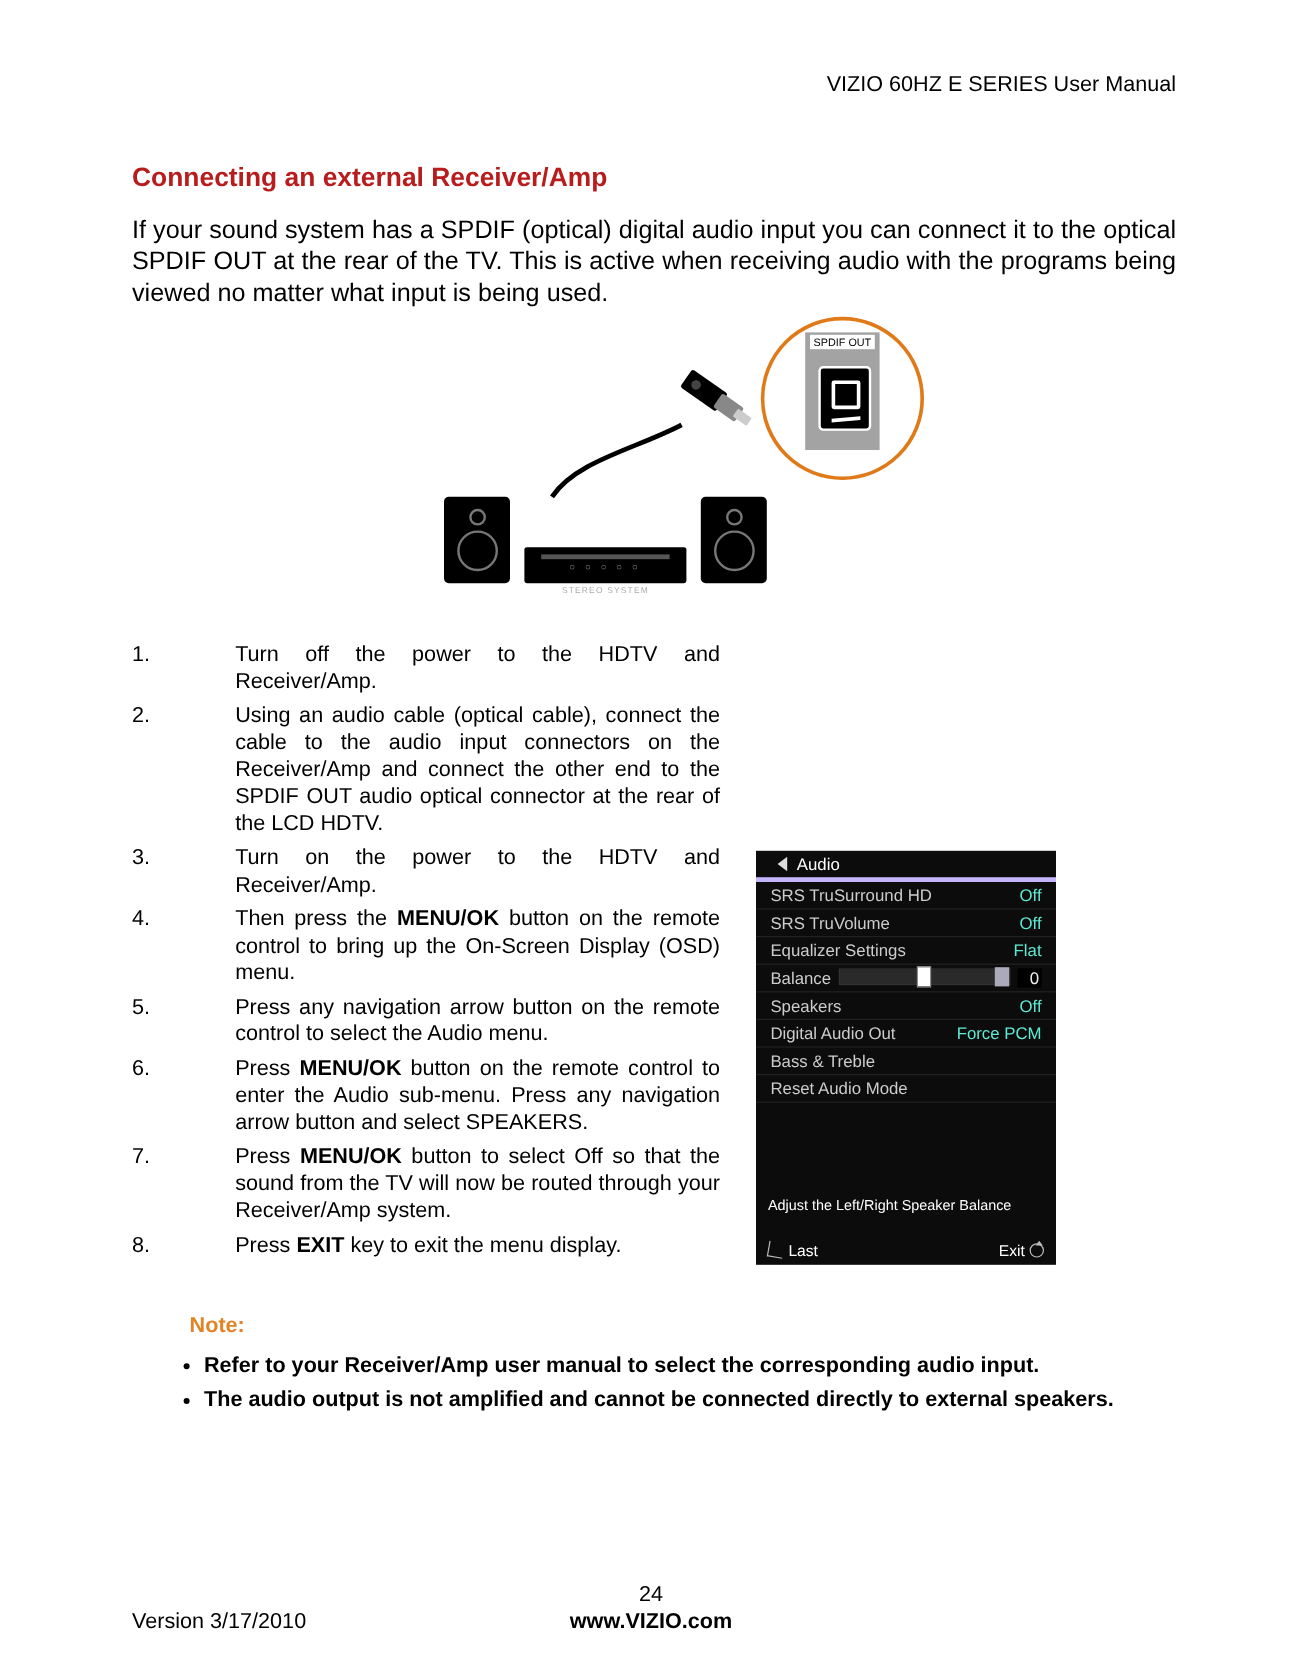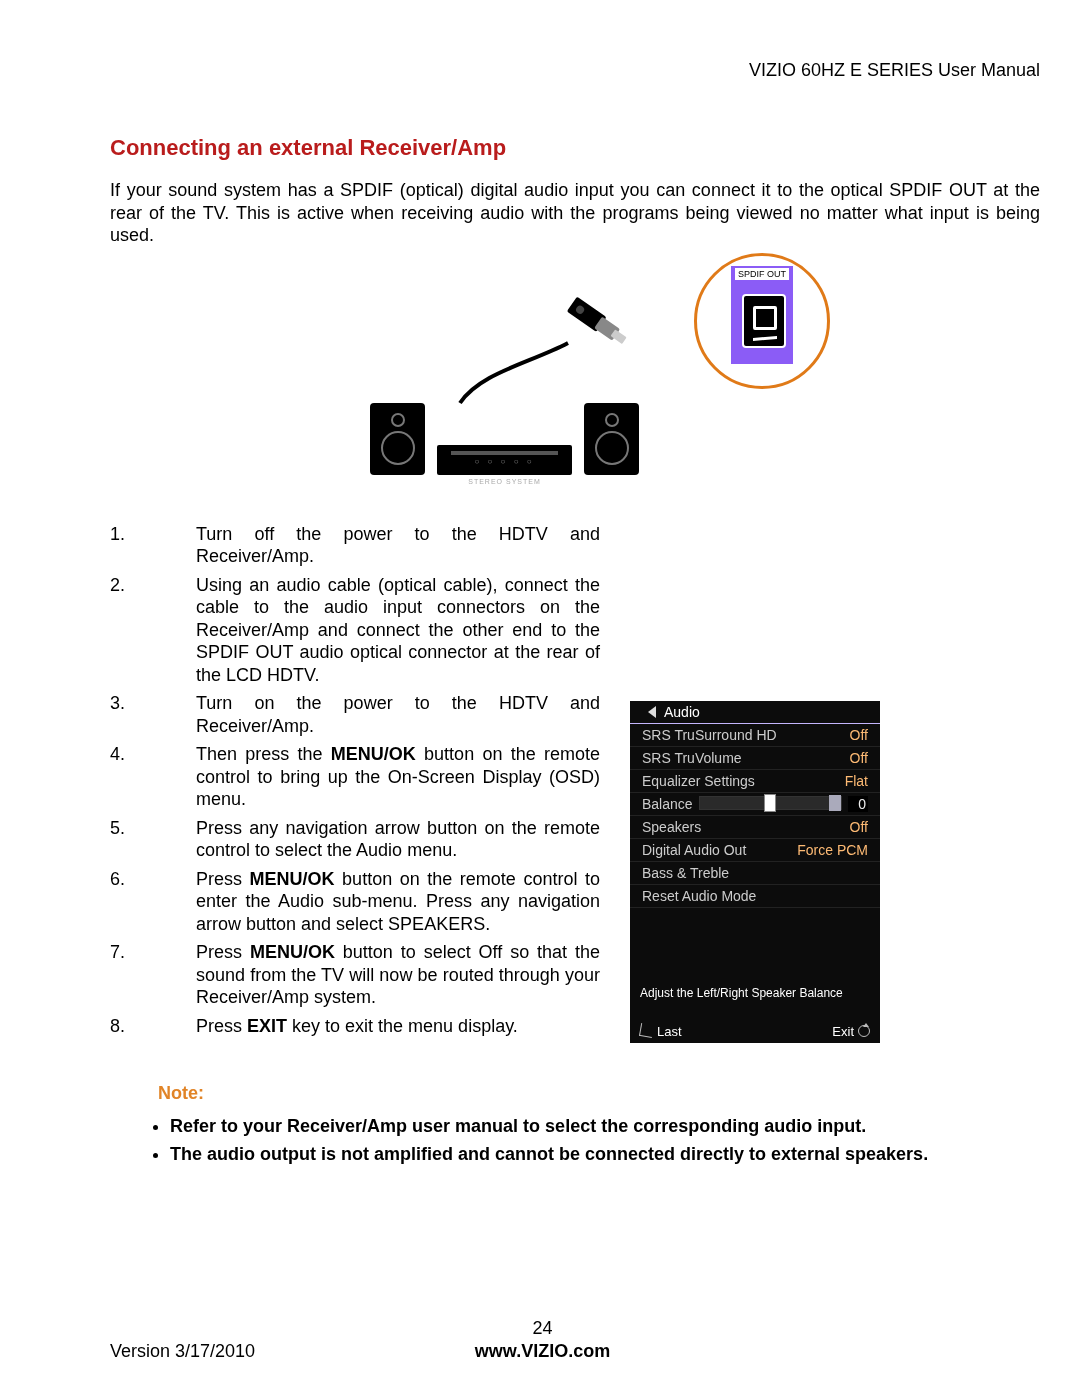--- a/index.html
+++ b/index.html
@@ -7,36 +7,36 @@
     padding: 0;
     background: #fff;
     font-family: Arial, Helvetica, sans-serif;
     color: #000;
     width: 1080px;
   }
   .page {
     box-sizing: border-box;
     width: 1080px;
     height: 1397px;
-    padding: 60px 40px 35px 110px;
+    padding: 60px 100px 35px 110px;
     position: relative;
   }
   .header-right {
     text-align: right;
     font-size: 18px;
     margin-bottom: 54px;
   }
   h2.sec-title {
     color: #b91c1c;
     font-size: 22px;
     font-weight: bold;
     margin: 0 0 18px 0;
   }
   .intro {
-    font-size: 18px;
+    font-size: 21px;
     text-align: justify;
     line-height: 1.25;
     margin: 0 0 6px 0;
   }
 
   
   .illustration {
     position: relative;
     height: 230px;
     margin-bottom: 40px;
@@ -47,21 +47,21 @@
     top: 0;
     width: 130px; height: 130px;
     border: 3px solid #e07a18;
     border-radius: 50%;
     background: #fff;
   }
   .port-box {
     position: absolute;
     left: 34px; top: 10px;
     width: 62px; height: 98px;
-    background: #8b5cf6;
+    background: #a3a3a3;
   }
   .port-label {
     position: absolute;
     left: 4px; top: 2px;
     width: 54px;
     background: #fff;
     color: #000;
     font-size: 9px;
     text-align: center;
     padding: 1px 0;
@@ -195,39 +195,39 @@
     display: flex;
     justify-content: space-between;
     align-items: center;
     padding: 6px 12px 6px 12px;
     border-bottom: 1px solid #2a2a2a;
   }
   .osd-logo { font-family: Arial; letter-spacing: 2px; font-weight: bold; color: #fff; font-size: 15px; }
   .osd-audio {
     padding: 3px 12px 3px 18px;
     color: #fff;
-    border-bottom: 1px solid #c4b5fd;
+    border-bottom: 4px solid #c4b5fd;
     display: flex;
     align-items: center;
     gap: 8px;
   }
   .osd-audio .tri {
     width: 0; height: 0;
     border-top: 6px solid transparent;
     border-bottom: 6px solid transparent;
     border-right: 8px solid #ddd;
   }
   .osd-row {
     display: flex;
     justify-content: space-between;
     padding: 3px 12px;
     border-bottom: 1px solid #222;
     color: #ccc;
   }
-  .osd-row .val { color: #fdba74; }
+  .osd-row .val { color: #5eead4; }
   .osd-row.balance .slider {
     flex: 1;
     margin: 0 6px;
     position: relative;
     height: 12px;
     background: linear-gradient(to right, #2a2a2a, #2a2a2a);
     border: 1px solid #333;
   }
   .osd-row.balance .slider::before {
     content: "";

